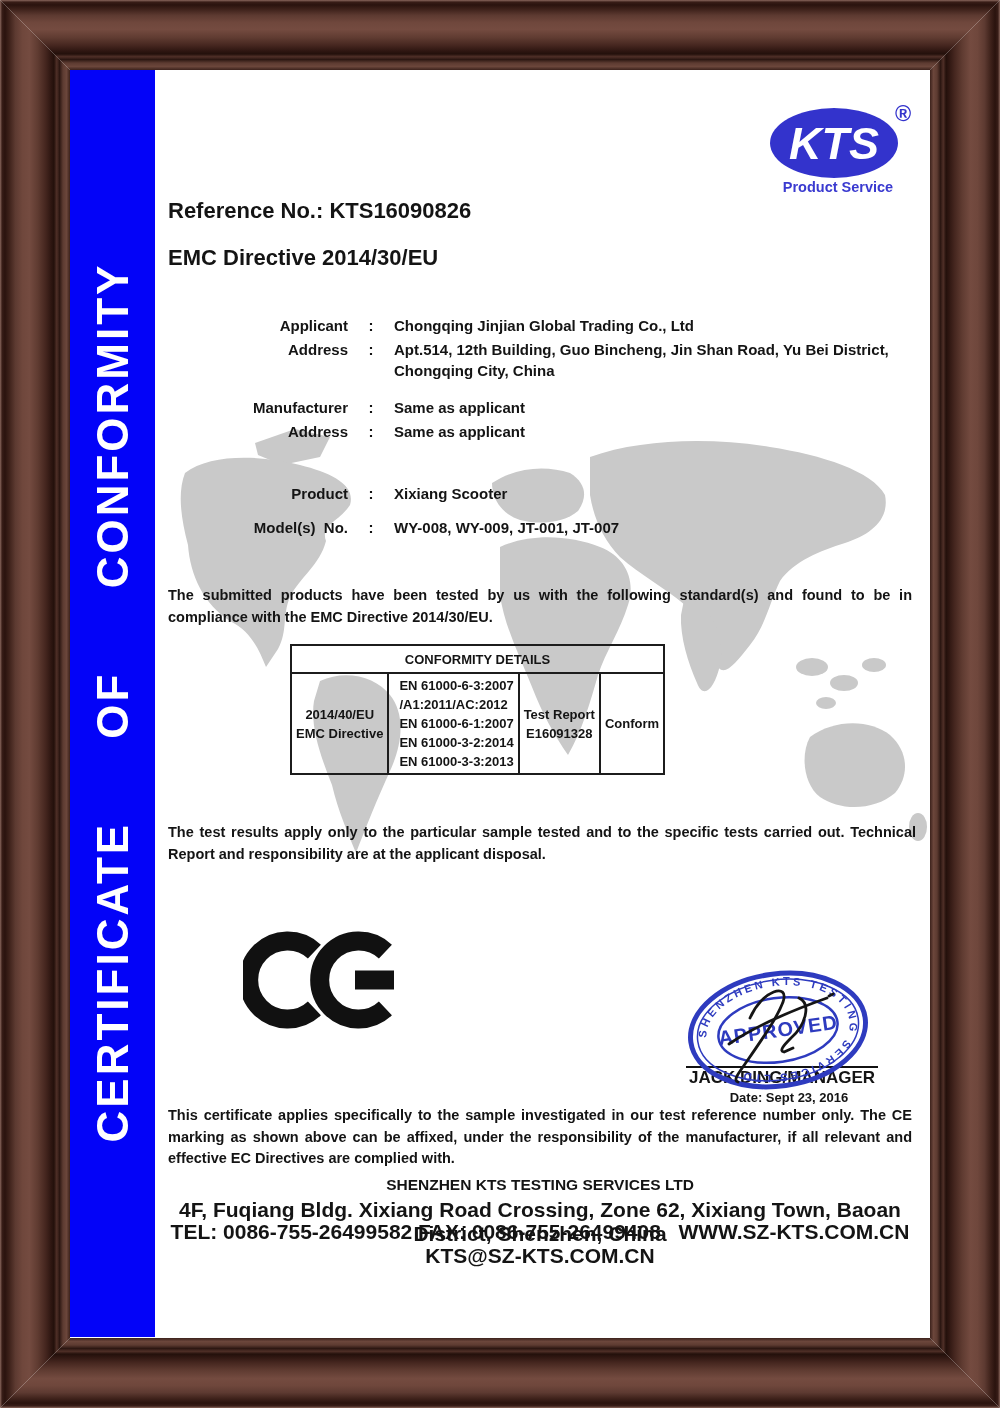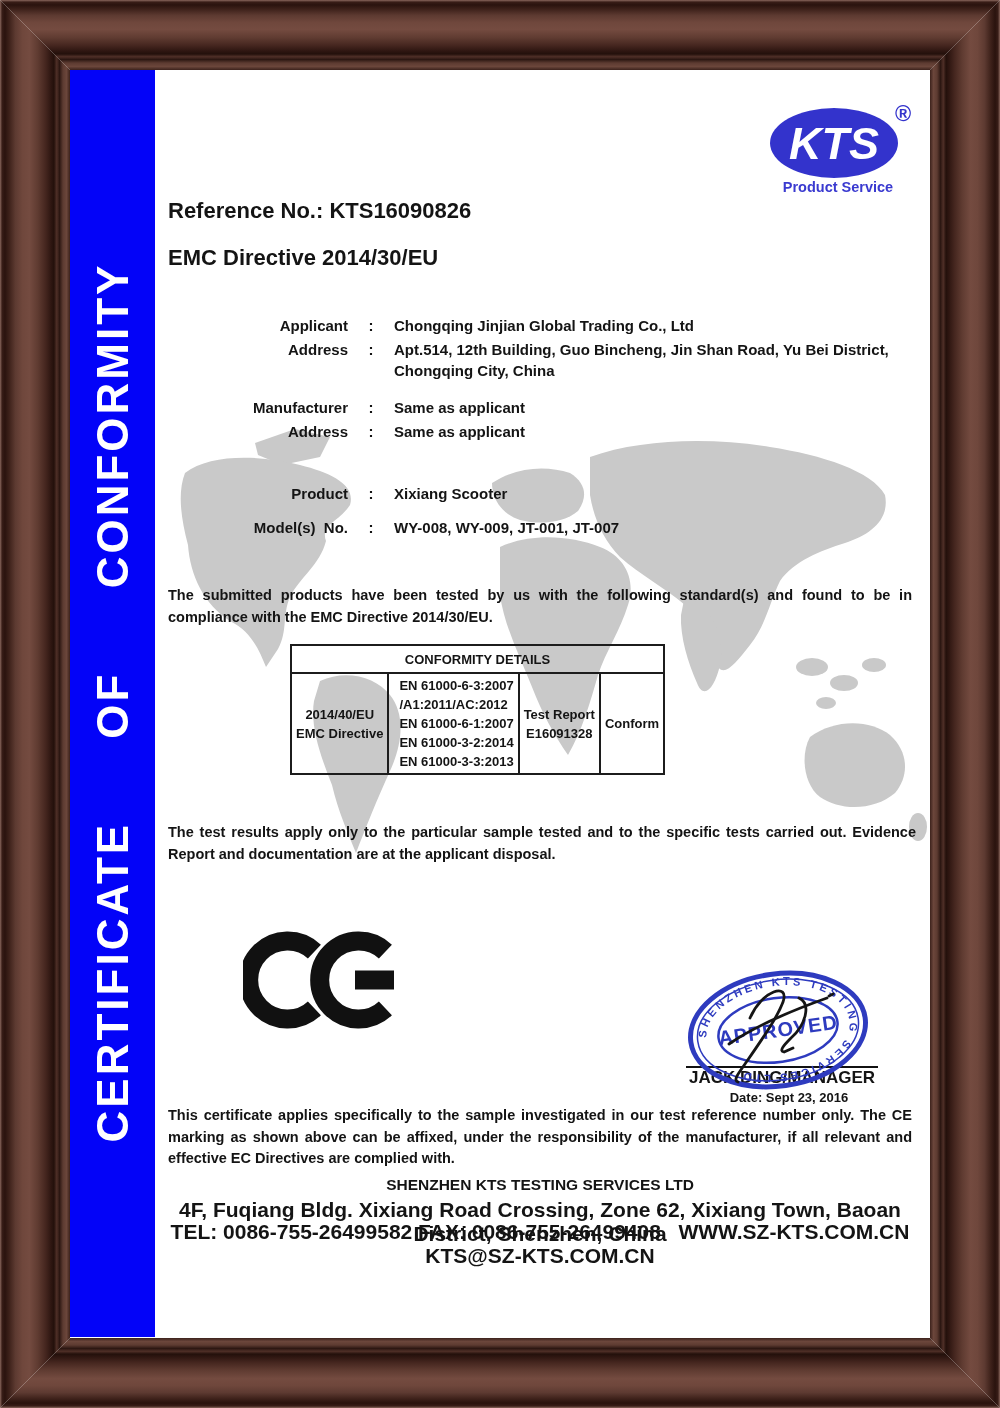--- a/index.html
+++ b/index.html
@@ -134,21 +134,21 @@
 EN 61000-6-1:2007
 EN 61000-3-2:2014
 EN 61000-3-3:2013</td>
         <td class="cell-pre">Test Report
 E16091328</td>
         <td>Conform</td>
       </tr>
     </tbody>
       </table>
 
-    <div class="abs body-txt" style="left:168px;top:822px;width:748px;">The test results apply only to the particular sample tested and to the specific tests carried out. Evidence Report and documentation are at the applicant disposal.</div>
+    <div class="abs body-txt" style="left:168px;top:822px;width:748px;">The test results apply only to the particular sample tested and to the specific tests carried out. Technical Report and responsibility are at the applicant disposal.</div>
 
     <svg class="ce-svg" width="160" height="106" viewBox="0 0 160 106">
       <g stroke="#111111" stroke-width="19" fill="none">
         <path d="M71.4,23.6 A39,39 0 1 0 71.4,80.4"></path>
         <path d="M142.4,23.6 A39,39 0 1 0 142.4,80.4"></path>
         <path d="M112,52 L151,52"></path>
       </g>
     </svg>
 
     <div class="sig-block">

